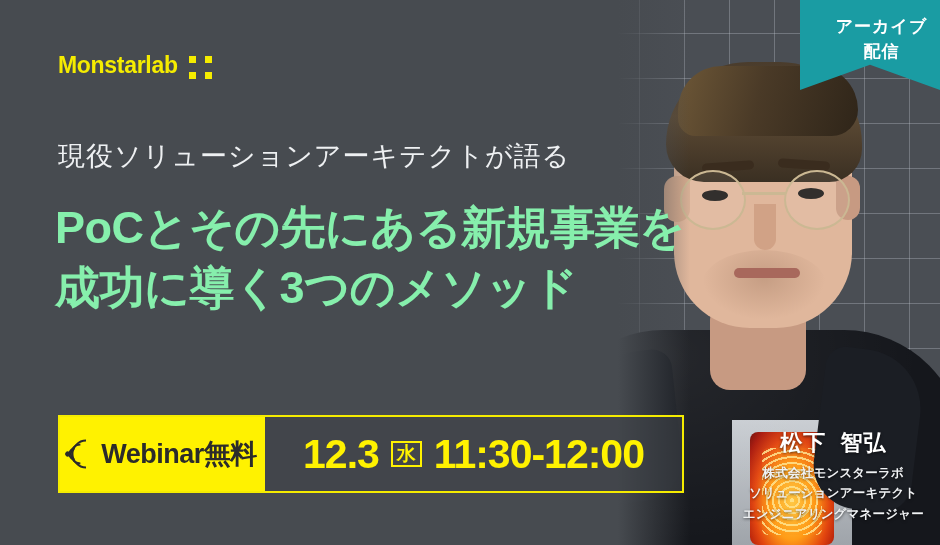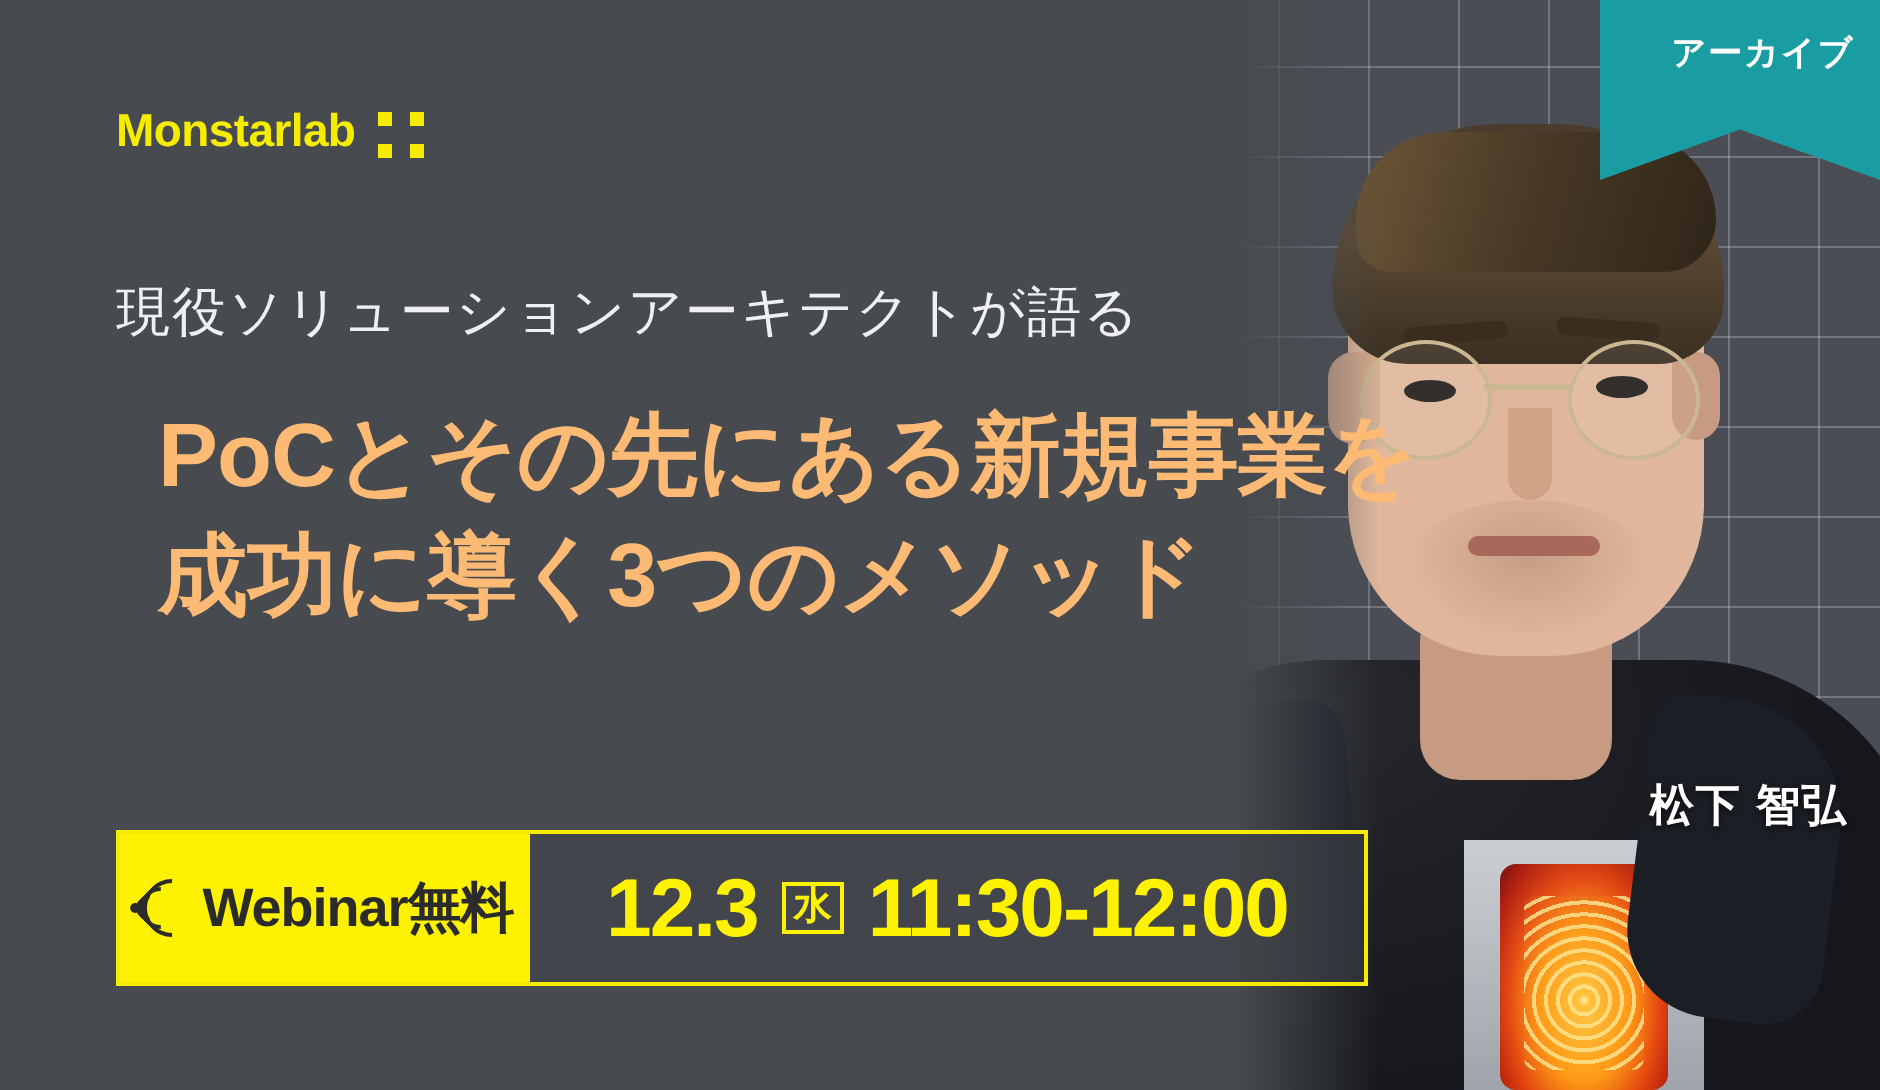--- a/index.html
+++ b/index.html
@@ -127,22 +127,22 @@
   .logo-mark{display:grid;grid-template-columns:7px 7px;grid-template-rows:7px 7px;gap:9px;}
   .logo-mark i{display:block;width:7px;height:7px;background:#f5ec00;}
 
   .eyebrow{
     position:absolute;left:58px;top:138px;
     color:#eef0f2;font-size:27px;font-weight:500;letter-spacing:1px;
     white-space:nowrap;
   }
   .headline{
     position:absolute;left:55px;top:198px;width:680px;
-    color:#fdba74;font-size:45px;font-weight:700;line-height:1.33;
-    letter-spacing:-0.5px;z-index:12;margin-left:24px;
+    color:#86efac;font-size:45px;font-weight:700;line-height:1.33;
+    letter-spacing:-0.5px;z-index:12;
   }
   .headline div{white-space:nowrap;}
 
   
   .datebar{
     position:absolute;left:58px;top:415px;width:626px;height:78px;
     border:2px solid #f5ec00;box-sizing:border-box;display:flex;align-items:stretch;
     z-index:14;background:rgba(62,66,71,.55);
   }
   .webinar-chip{
@@ -167,22 +167,23 @@
   }
   .date-num{font-size:41px;font-weight:700;letter-spacing:-1px;}
   .dow{
     border:2px solid #fff200;font-size:19px;font-weight:700;
     padding:1px 4px;line-height:1.1;
   }
   .time-range{font-size:41px;font-weight:700;letter-spacing:-1px;}
 
   
   .speaker{
-    position:absolute;right:16px;top:388px;text-align:center;z-index:15;
+    position:absolute;right:16px;top:428px;text-align:center;z-index:15;
     text-shadow:0 1px 3px rgba(0,0,0,.65);
+    font-family:Liberation Mono, monospace;
   }
   .speaker-name{color:#ffffff;font-size:22px;font-weight:700;letter-spacing:1px;}
   .speaker-meta{margin-top:6px;color:#f0f2f4;font-size:12.5px;font-weight:600;line-height:1.62;letter-spacing:0.2px;}
 </style>
 </head>
 <body>
 
 <div class="banner">
 
   <div class="photo-area">
@@ -212,20 +213,21 @@
       <div class="nose"></div>
       <div class="chin-shade"></div>
       <div class="mouth"></div>
     </div>
     <div class="photo-fade"></div>
   </div>
 
   <div class="ribbon">
     <div class="ribbon-text">
       <div>アーカイブ</div>
+      <div>配信</div>
     </div>
   </div>
 
   <div class="logo">
     <span class="logo-word">Monstarlab</span>
     <span class="logo-mark">
       <i></i>
       <i></i>
       <i></i>
       <i></i>
@@ -250,15 +252,20 @@
     </div>
     <div class="datetime">
       <span class="date-num">12.3</span>
       <span class="dow">水</span>
       <span class="time-range">11:30-12:00</span>
     </div>
   </div>
 
   <div class="speaker">
     <div class="speaker-name">松下 智弘</div>
+    <div class="speaker-meta">
+      <div>株式会社モンスターラボ</div>
+      <div>ソリューションアーキテクト</div>
+      <div>エンジニアリングマネージャー</div>
+    </div>
   </div>
 
 </div>
 
 </body></html>

